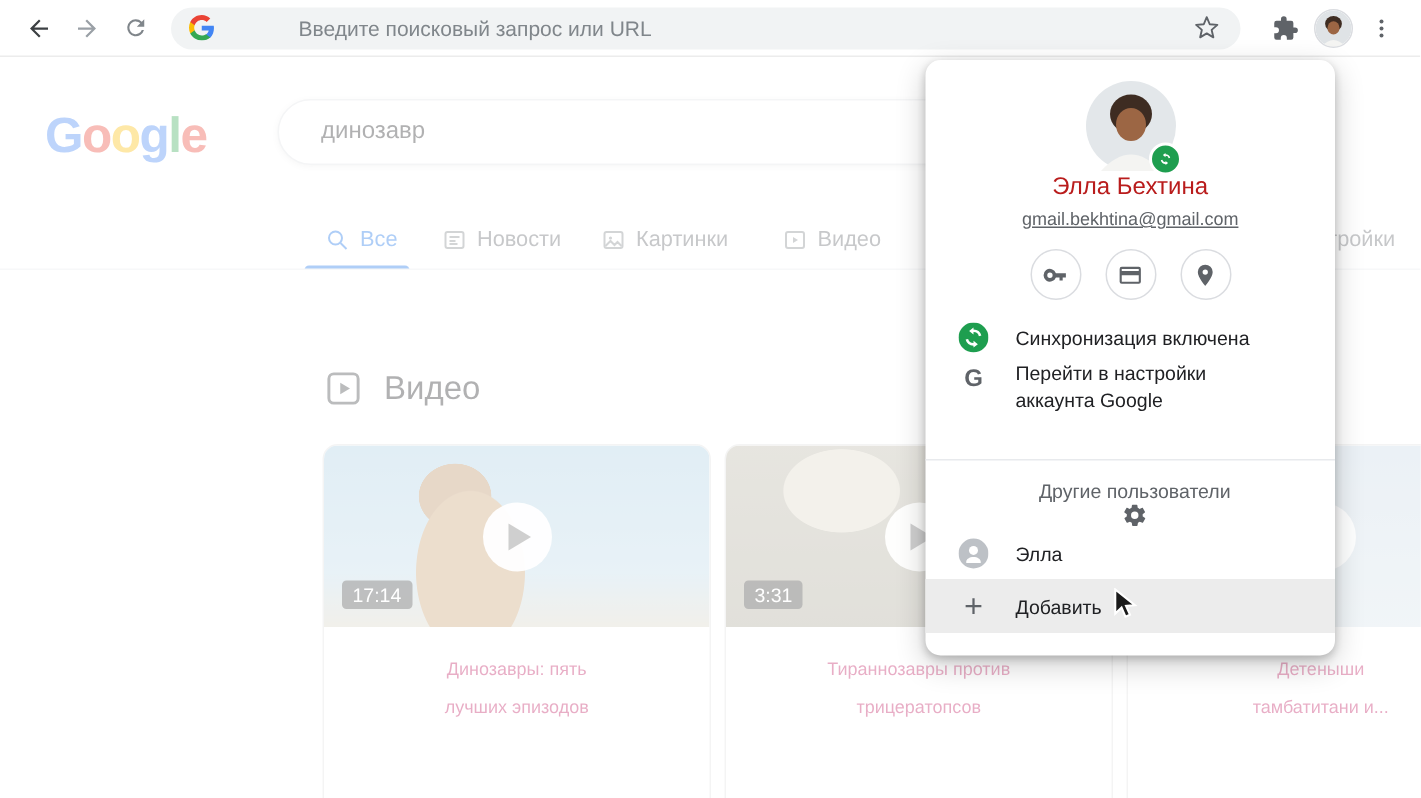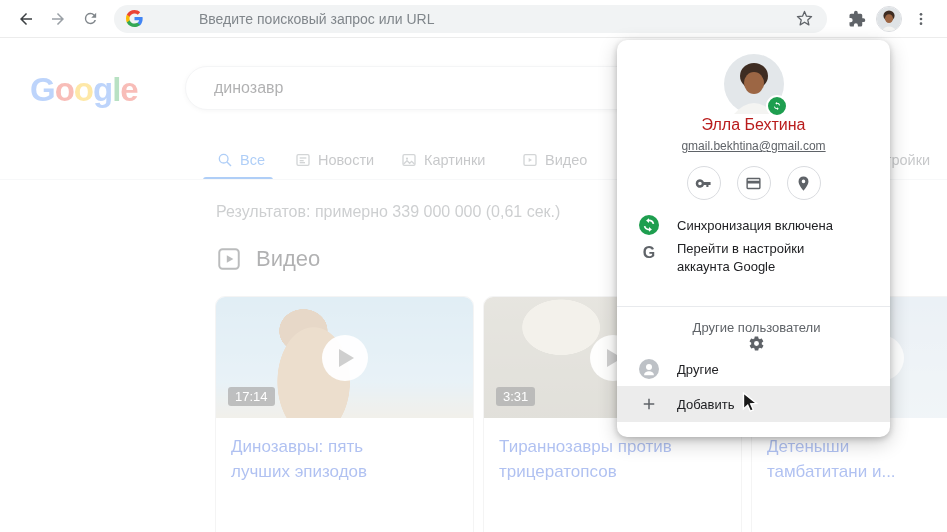--- a/index.html
+++ b/index.html
@@ -54,21 +54,21 @@
       linear-gradient(180deg, #b9b5a5 0%, #aaa696 100%); }
   .thumb3 { background:
       radial-gradient(80px 90px at 25% 60%, #a5a69e 0%, #a5a69e 55%, transparent 56%),
       linear-gradient(180deg, #c6d7e4 0%, #d6e2ea 100%); }
   .play { position:absolute; left:50%; top:50%; width:46px; height:46px; margin:-23px 0 0 -23px;
     background:rgba(255,255,255,.95); border-radius:50%; display:flex; align-items:center; justify-content:center; }
   .play i { display:block; width:0; height:0; border-left:15px solid #757575;
     border-top:9px solid transparent; border-bottom:9px solid transparent; margin-left:4px; }
   .dur { position:absolute; left:12px; bottom:12px; background:rgba(25,25,25,.75); color:#fff;
     font-size:13px; padding:2px 7px; border-radius:3px; }
-  .card-title { padding:16px 15px; font-size:17px; line-height:25px; color:#1d4ed8; white-space:pre-line; }
+  .card-title { padding:16px 15px; font-size:12px; line-height:25px; color:#be185d; white-space:pre-line;text-align:center; }
 
   .overlay { position:absolute; top:38px; left:0; right:0; bottom:0; background:rgba(255,255,255,.65); z-index:5; }
 
   
   .dropdown { position:absolute; left:617px; top:40px; width:273px; height:397px; background:#fff;
     border-radius:10px; box-shadow:0 2px 6px rgba(0,0,0,.2), 0 6px 20px rgba(0,0,0,.2); z-index:40; }
   .pm-avatar { position:absolute; top:14px; left:50%; margin-left:-30px; width:60px; height:60px; }
   .pm-avatar .ph { width:60px; height:60px; border-radius:50%; overflow:hidden; }
   .sync-badge { position:absolute; right:-4px; bottom:-3px; width:22px; height:22px; border-radius:50%;
     background:#1e9e4f; border:2px solid #fff; display:flex; align-items:center; justify-content:center; }
@@ -200,21 +200,20 @@
       <div class="tab" style="left:836px;">
         <svg width="16" height="16" viewBox="0 0 24 24" fill="#80868b">
             <path d="M19.4 13c0-.3.1-.7.1-1s0-.7-.1-1l2.1-1.7c.2-.2.2-.4.1-.6l-2-3.5c-.1-.2-.4-.3-.6-.2l-2.5 1c-.5-.4-1.1-.7-1.7-1l-.4-2.6c0-.2-.2-.4-.5-.4h-4c-.2 0-.4.2-.5.4l-.4 2.6c-.6.2-1.2.6-1.7 1l-2.5-1c-.2-.1-.5 0-.6.2l-2 3.5c-.1.2-.1.5.1.6L4.6 11c0 .3-.1.7-.1 1s0 .7.1 1l-2.1 1.7c-.2.2-.2.4-.1.6l2 3.5c.1.2.4.3.6.2l2.5-1c.5.4 1.1.7 1.7 1l.4 2.6c0 .2.2.4.5.4h4c.2 0 .4-.2.5-.4l.4-2.6c.6-.2 1.2-.6 1.7-1l2.5 1c.2.1.5 0 .6-.2l2-3.5c.1-.2.1-.5-.1-.6L19.4 13zM12 15.5a3.5 3.5 0 1 1 0-7 3.5 3.5 0 0 1 0 7z"></path>
           </svg>
         <span>Настройки</span>
       </div>
       <div class="tab-underline"></div>
       <div class="tabs-divider"></div>
     </div>
 
-    <div class="stats">Результатов: примерно 339 000 000 (0,61 сек.)</div>
 
     <div class="sec-head">
       <svg width="26" height="26" viewBox="0 0 24 24" fill="none" stroke="#3c4043" stroke-width="1.8">
           <rect x="3" y="3" width="18" height="18" rx="3"></rect>
           <path d="M10 8.5l6 3.5-6 3.5z" fill="#3c4043" stroke="none"></path>
         </svg>
       <span class="t">Видео</span>
     </div>
 
     <div class="card" style="left:215px;">
@@ -315,21 +314,21 @@
     </div>
 
     <div class="pm-row pm-guest">
       <span class="ic">
         <svg width="22" height="22" viewBox="0 0 24 24">
             <circle cx="12" cy="12" r="12" fill="#bdc1c6"></circle>
             <circle cx="12" cy="9.5" r="3.6" fill="#fff"></circle>
             <path d="M12 14.8c-3.2 0-5.8 1.7-5.8 3.8v1h11.6v-1c0-2.1-2.6-3.8-5.8-3.8z" fill="#fff"></path>
           </svg>
       </span>
-      <span class="txt">Другие</span>
+      <span class="txt">Элла</span>
     </div>
 
     <div class="pm-row pm-add">
       <span class="ic">
         <svg width="18" height="18" viewBox="0 0 24 24" fill="#5f6368">
             <path d="M11 5h2v6h6v2h-6v6h-2v-6H5v-2h6z"></path>
           </svg>
       </span>
       <span class="txt">Добавить</span>
     </div>

